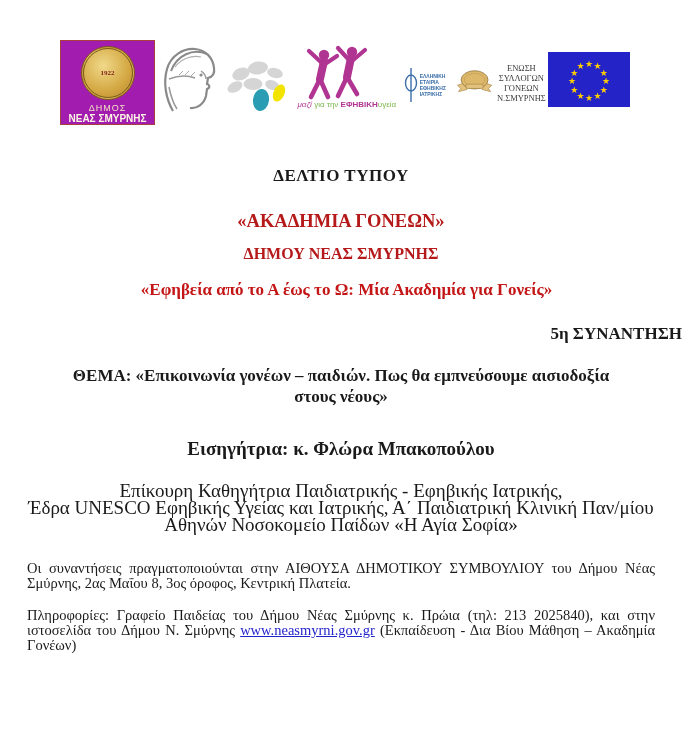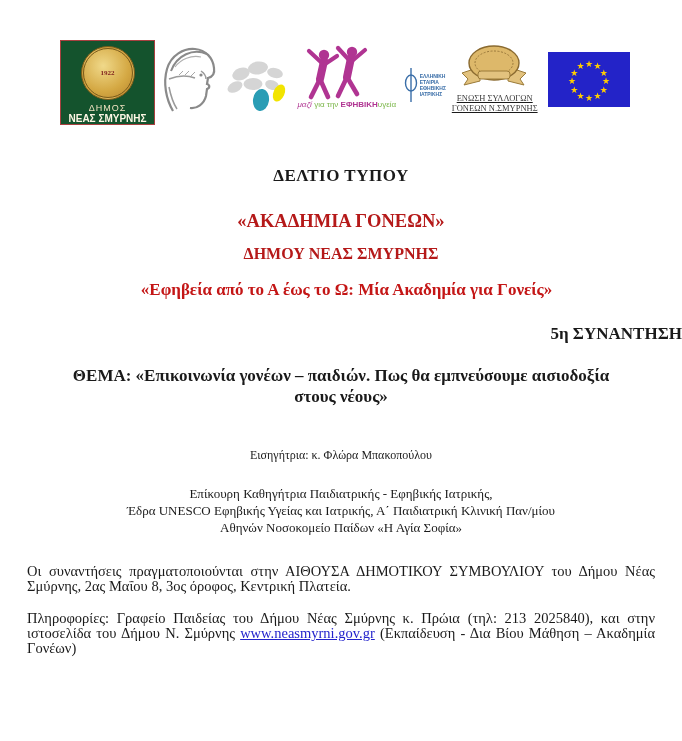--- a/index.html
+++ b/index.html
@@ -13,21 +13,21 @@
   }
   
   .logo-row{
     margin:38px 52px 0 60px;
     height:88px;
     display:flex;
     align-items:center;
     justify-content:space-between;
   }
   .muni-logo{
-    width:95px;height:85px;background:#14532d;
+    width:95px;height:85px;background:#a21caf;
     display:flex;flex-direction:column;align-items:center;
     box-shadow:inset 0 0 0 1px #a84040;
     flex:0 0 auto;
   }
   .muni-coin{
     margin-top:6px;width:48px;height:48px;border-radius:50%;
     background:radial-gradient(circle at 40% 35%, #f0d98a, #d4a843 60%, #b8862e);
     border:3px double #7a5a1a;
     display:flex;align-items:center;justify-content:center;
   }
@@ -37,35 +37,35 @@
   .athena-logo{width:64px;height:74px;flex:0 0 auto;}
   .dots-logo{width:72px;height:56px;flex:0 0 auto;margin-top:8px;}
   .adol-logo{width:104px;height:74px;flex:0 0 auto;display:flex;flex-direction:column;align-items:flex-start;}
   .adol-tagline{font-family:"Liberation Sans",sans-serif;font-size:8px;line-height:8px;white-space:nowrap;margin-top:-2px;}
   .adol-tagline .pink{color:#b03492;font-style:italic;}
   .adol-tagline .green{color:#7ab648;}
   .adol-tagline .boldpink{color:#b03492;font-weight:bold;}
   .soc-logo{width:46px;height:50px;flex:0 0 auto;display:flex;align-items:center;gap:2px;margin-top:6px;}
   .soc-text{display:flex;flex-direction:column;}
   .soc-text div{font-family:"Liberation Sans",sans-serif;font-size:5px;line-height:6px;color:#3a6ea8;font-weight:bold;}
-  .union-logo{width:94px;height:78px;flex:0 0 auto;display:flex;flex-direction:column;align-items:flex-start;text-decoration:underline;}
+  .union-logo{width:94px;height:78px;flex:0 0 auto;display:flex;align-items:center;}
   .union-text{font-family:"Liberation Serif",serif;font-size:8.5px;line-height:10px;color:#3c3c3c;text-align:center;margin-top:2px;}
   .eu-flag{width:82px;height:55px;background:#2323c8;flex:0 0 auto;margin-bottom:6px;}
   
   .center{text-align:center;}
   .press-release{margin-top:40px;font-size:17px;font-weight:bold;letter-spacing:.5px;}
   .academy-title{margin-top:25px;font-size:18.5px;font-weight:bold;}
   .muni-line{margin-top:13px;font-size:16px;font-weight:bold;}
   .subtitle{margin-top:17px;font-size:17px;font-weight:bold;padding-left:11px;}
   .meeting{margin-top:24px;font-size:17px;font-weight:bold;text-align:right;}
   .date-line{margin-top:21px;font-size:16.5px;}
   .date-line .u{text-decoration:underline;}
   .topic{margin:21px auto 0;width:560px;font-size:17px;line-height:21px;font-weight:bold;}
-  .speaker{margin-top:41px;font-size:12px;font-weight:normal;}
-  .credentials{margin-top:22px;font-size:13px;line-height:17px;}
+  .speaker{margin-top:31px;font-size:19px;font-weight:bold;}
+  .credentials{margin-top:22px;font-size:19px;line-height:17px;}
   .para{margin:0 27px;text-align:justify;font-size:14.5px;line-height:15px;}
   .venue-para{margin-top:28px;}
   .info-para{margin-top:17px;}
   .weblink{color:#2323cc;text-decoration:underline;cursor:pointer;}
 </style>
 </head>
 <body>
 
 <div class="page">
 

